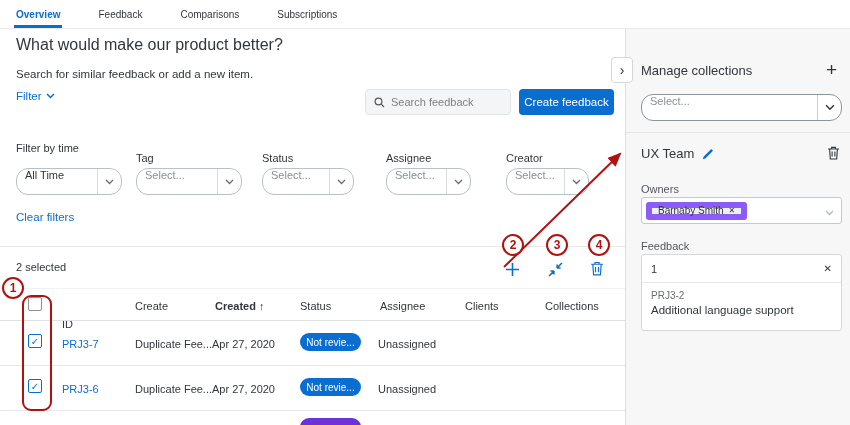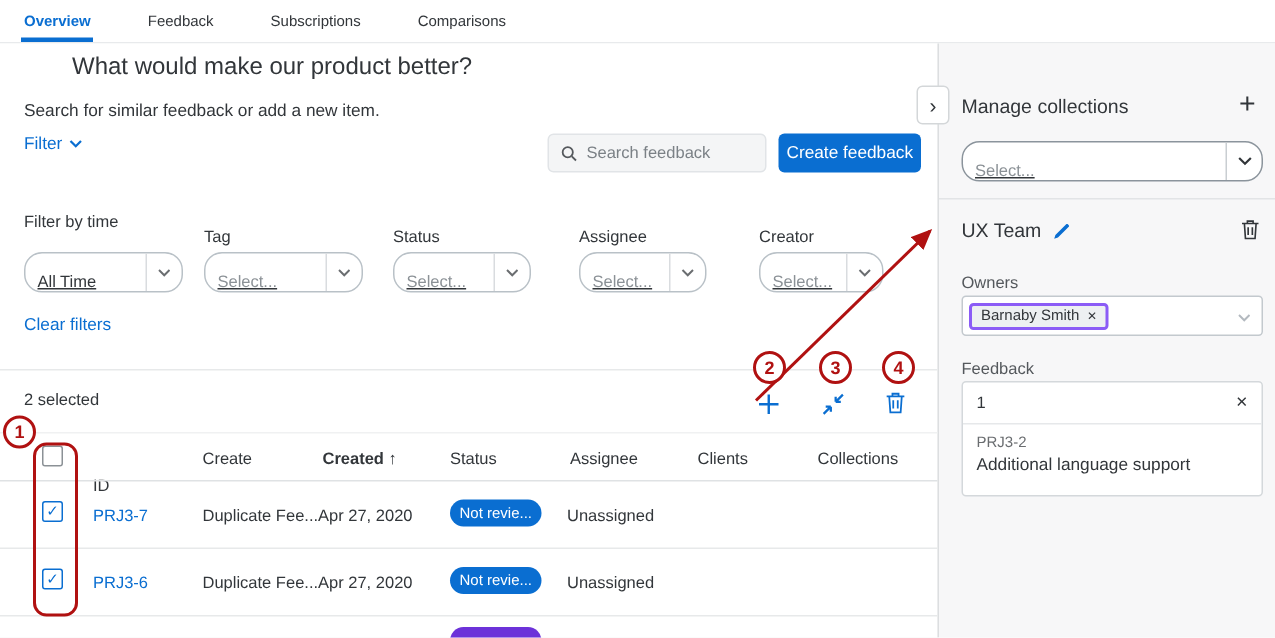--- a/index.html
+++ b/index.html
@@ -7,62 +7,62 @@
   .page { position:relative; width:850px; height:425px; background:#fff; overflow:hidden;
           font-family:"Liberation Sans","DejaVu Sans",sans-serif; color:#32363a; }
   .abs { position:absolute; }
   .tabbar { position:absolute; top:0; left:0; right:0; height:29px; background:#fff;
             border-bottom:1px solid #e8eaec; display:flex; align-items:stretch; gap:38px; padding-left:16px; }
   .tab { display:flex; align-items:center; font-size:10px; color:#32363a; position:relative; cursor:pointer; }
   .tab.active { color:#0a6ed1; font-weight:700; }
   .tab.active::after { content:""; position:absolute; left:-2px; right:-2px; bottom:0; height:3px; background:#0a6ed1; }
   .main-bg { position:absolute; top:29px; left:0; width:625px; bottom:0; background:#fff; }
   .sidebar-bg { position:absolute; top:29px; left:625px; right:0; bottom:0; background:#f7f7f8; border-left:1px solid #dcdee0; }
-  .title { font-size:16px; font-weight:400; color:#32363a;margin-left:32px; }
+  .title { font-size:16px; font-weight:400; color:#32363a; }
   .subtitle { font-size:11.5px; color:#32363a; }
   .link { color:#0a6ed1; font-size:11.5px; cursor:pointer; text-decoration:none; }
   .small { font-size:11px; color:#32363a; }
   .search-box { display:flex; align-items:center; gap:6px; background:#f4f5f6; border:1px solid #e1e4e7; border-radius:4px; padding:0 8px; cursor:text; }
   .search-box .ph { font-size:11px; color:#7b8186; }
   .btn-primary { background:#0a6ed1; color:#fff; border:none; border-radius:4px; font-size:11.5px;
                  display:flex; align-items:center; justify-content:center; cursor:pointer; font-family:inherit; }
   .flabel { font-size:11px; color:#32363a; }
-  .select { background:#fff; border:1px solid #b9c1c7; border-radius:12px; display:flex; align-items:flex-end; height:27px; cursor:pointer;text-decoration:underline; }
+  .select { background:#fff; border:1px solid #b9c1c7; border-radius:12px; display:flex; align-items:flex-start; height:27px; cursor:pointer; }
   .select .val { flex:1; padding:0 8px; font-size:11px; color:#32363a; white-space:nowrap; overflow:hidden; }
   .select .val.ph { color:#8b9196; }
   .select .chev { width:24px; align-self:stretch; border-left:1px solid #d9dcdf; display:flex; align-items:center; justify-content:center; }
   .hline { position:absolute; height:1px; background:#e7e9ea; }
   .th { font-size:11px; color:#32363a; }
   .checkbox { position:absolute; width:14px; height:14px; border:1px solid #8b9196; border-radius:2px; background:#fff;
               display:flex; align-items:center; justify-content:center; cursor:pointer; }
   .checkbox.checked { border-color:#0a6ed1; color:#0a6ed1; font-size:10px; font-weight:700; }
   .pill { position:absolute; border-radius:10px; color:#fff; font-size:10px; display:flex; align-items:center; justify-content:center; cursor:pointer; }
   .icon-btn { position:absolute; cursor:pointer; line-height:1; }
   .collapse-btn { position:absolute; left:611px; top:57px; width:22px; height:26px; background:#fff;
                   border:1px solid #d4d7d9; border-radius:4px; display:flex; align-items:center; justify-content:center;
                   font-size:14px; color:#32363a; cursor:pointer; z-index:6; }
-  .tag { display:inline-flex; align-items:center; gap:5px; background:#edf0f2; border:2px solid #8b5cf6;
+  .tag { display:inline-flex; align-items:center; gap:5px; background:#edf0f2; border:6px solid #8b5cf6;
          border-radius:3px; height:18px; padding:0 6px; font-size:10px; color:#32363a; }
   .ann-circle { position:absolute; width:22px; height:22px; border:2px solid #b01111; border-radius:50%; background:#fff;
                 display:flex; align-items:center; justify-content:center; font-size:12px; font-weight:700; color:#b01111; z-index:30; }
   .ann-rect { position:absolute; border:2px solid #b01111; border-radius:9px; z-index:29; }
   .slabel { font-size:11px; color:#54585c; }
 </style>
 </head>
 <body>
 
 <div class="page">
 
   <div class="abs" style="left:0;top:0;width:6px;height:6px;background:#0a6ed1"></div>
 
   <nav class="tabbar">
     <div class="tab active">Overview</div>
     <div class="tab">Feedback</div>
+    <div class="tab">Comparisons</div>
     <div class="tab">Subscriptions</div>
-    <div class="tab">Comparisons</div>
   </nav>
 
   <div class="main-bg"></div>
   <div class="sidebar-bg"></div>
 
   <h1 class="abs title" style="left:16px;top:36px">What would make our product better?</h1>
   <p class="abs subtitle" style="left:16px;top:68px">Search for similar feedback or add a new item.</p>
 
   <div class="abs link" style="left:16px;top:90px;display:flex;align-items:center;gap:4px">
     <span>Filter</span>

